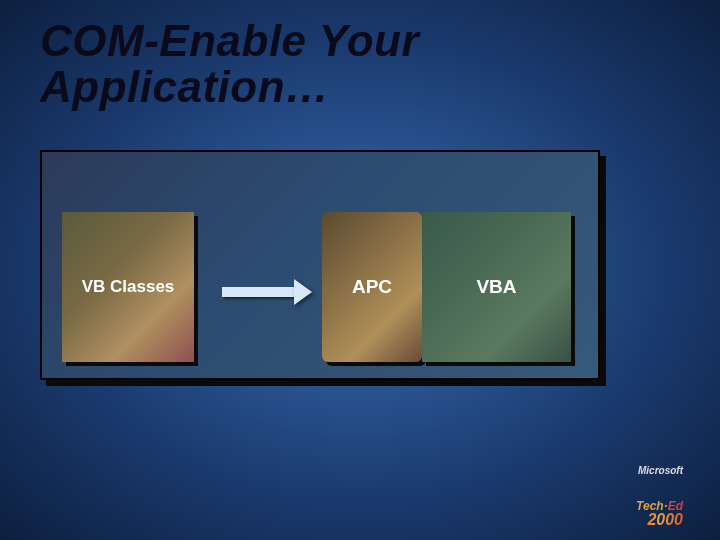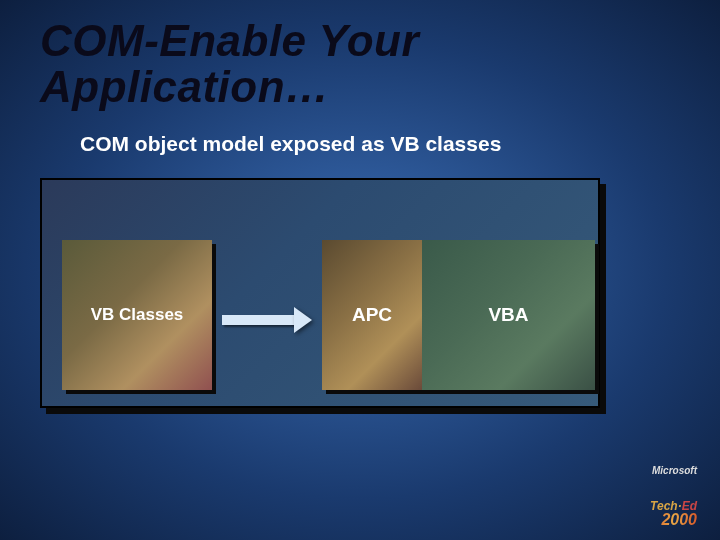--- a/index.html
+++ b/index.html
@@ -61,32 +61,33 @@
     font-size: 19px;
     font-weight: bold;
     color: #fff;
     display: flex;
     align-items: center;
     justify-content: center;
     box-shadow: 4px 4px 0 #0a0a0a;
   }
   .vb-classes {
     left: 20px;
-    width: 150px;
+    width: 132px;
     background: linear-gradient(135deg, #5a5a3a 0%, #7a6a45 40%, #b09060 70%, #905050 100%);
     font-size: 17px;
   }
   .apc {
     left: 280px;
     width: 100px;
     background: linear-gradient(135deg, #5a4a30 0%, #8a7045 40%, #b09058 70%, #6a4a3a 100%);
+    border-radius: 6px;
   }
   .vba {
     left: 380px;
-    width: 173px;
+    width: 149px;
     background: linear-gradient(135deg, #3a5a4a 0%, #4a6a55 40%, #5a7a60 70%, #3a5045 100%);
   }
   .arrow {
     position: absolute;
     top: 130px;
     left: 180px;
     width: 90px;
     height: 20px;
   }
   .arrow-line {
@@ -103,21 +104,21 @@
     top: -3px;
     left: 72px;
     width: 0; height: 0;
     border-left: 18px solid #d8e8f8;
     border-top: 13px solid transparent;
     border-bottom: 13px solid transparent;
     filter: drop-shadow(2px 2px 2px rgba(0,0,0,0.5));
   }
   .logo {
     position: absolute;
-    right: 23px;
+    right: 37px;
     bottom: 12px;
     text-align: right;
     line-height: 1;
   }
   .logo .ms {
     font-size: 10px;
     font-style: italic;
     font-weight: bold;
     color: #dddddd;
     display: block;
@@ -143,21 +144,20 @@
     color: transparent;
     display: block;
   }
 </style>
 </head>
 <body>
 
 <div class="title">COM-Enable Your Application…</div>
 
 <div class="body-text">
-  <span class="indent">COM object model exposed as VB classes</span>
 </div>
 
 <div class="diagram">
   <div class="app-box">
     <div class="inner vb-classes">VB Classes</div>
     <div class="arrow">
       <div class="arrow-line"></div>
       <div class="arrow-head"></div>
     </div>
     <div class="inner apc">APC</div>

